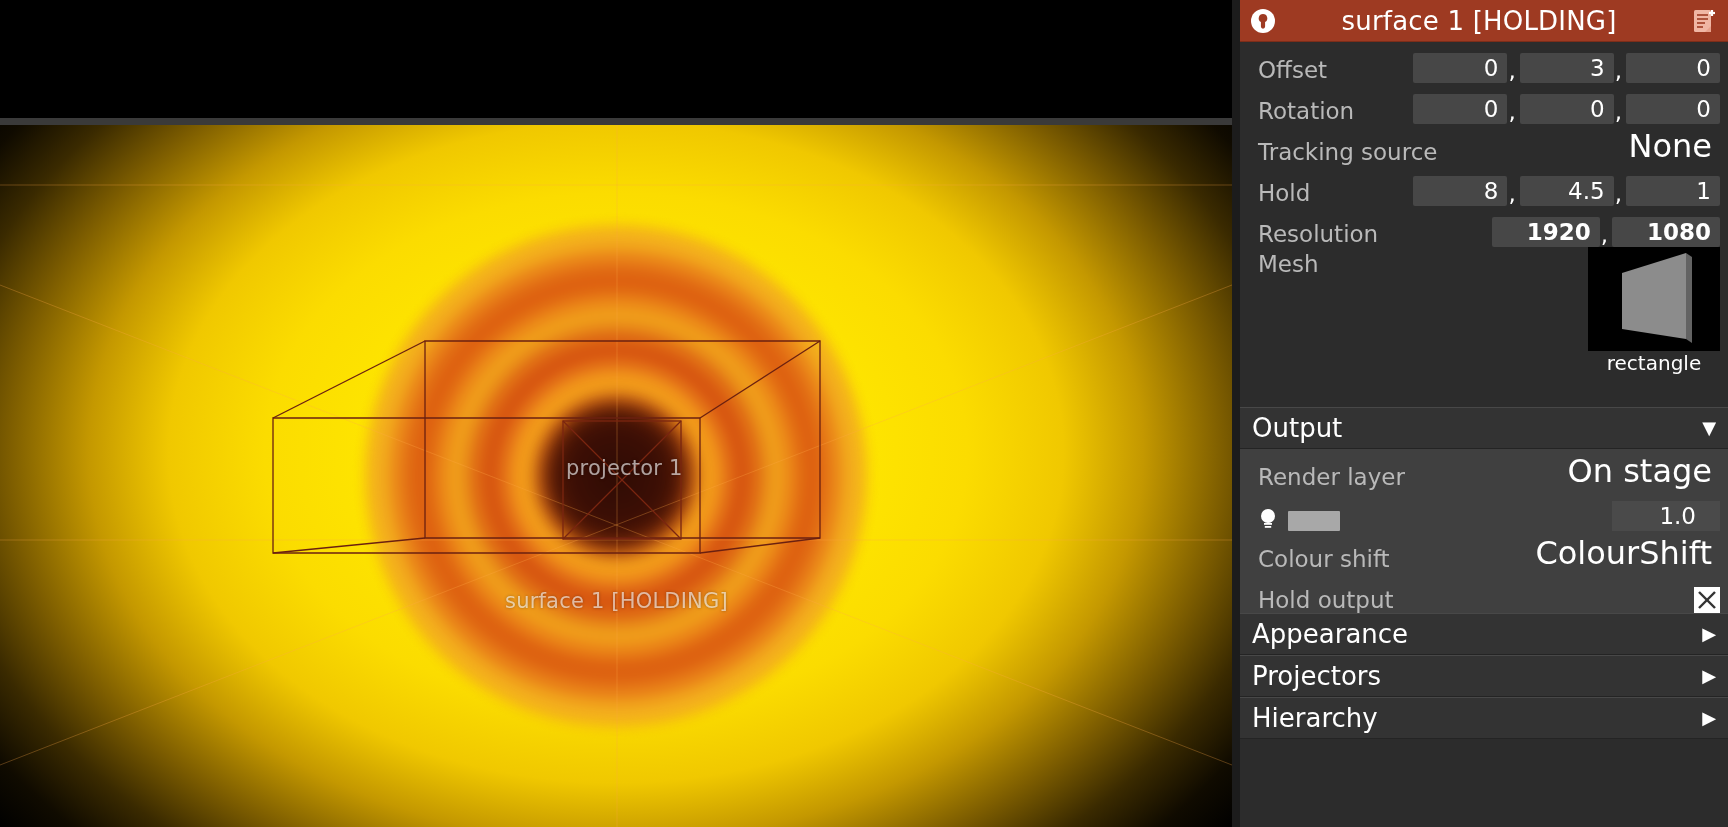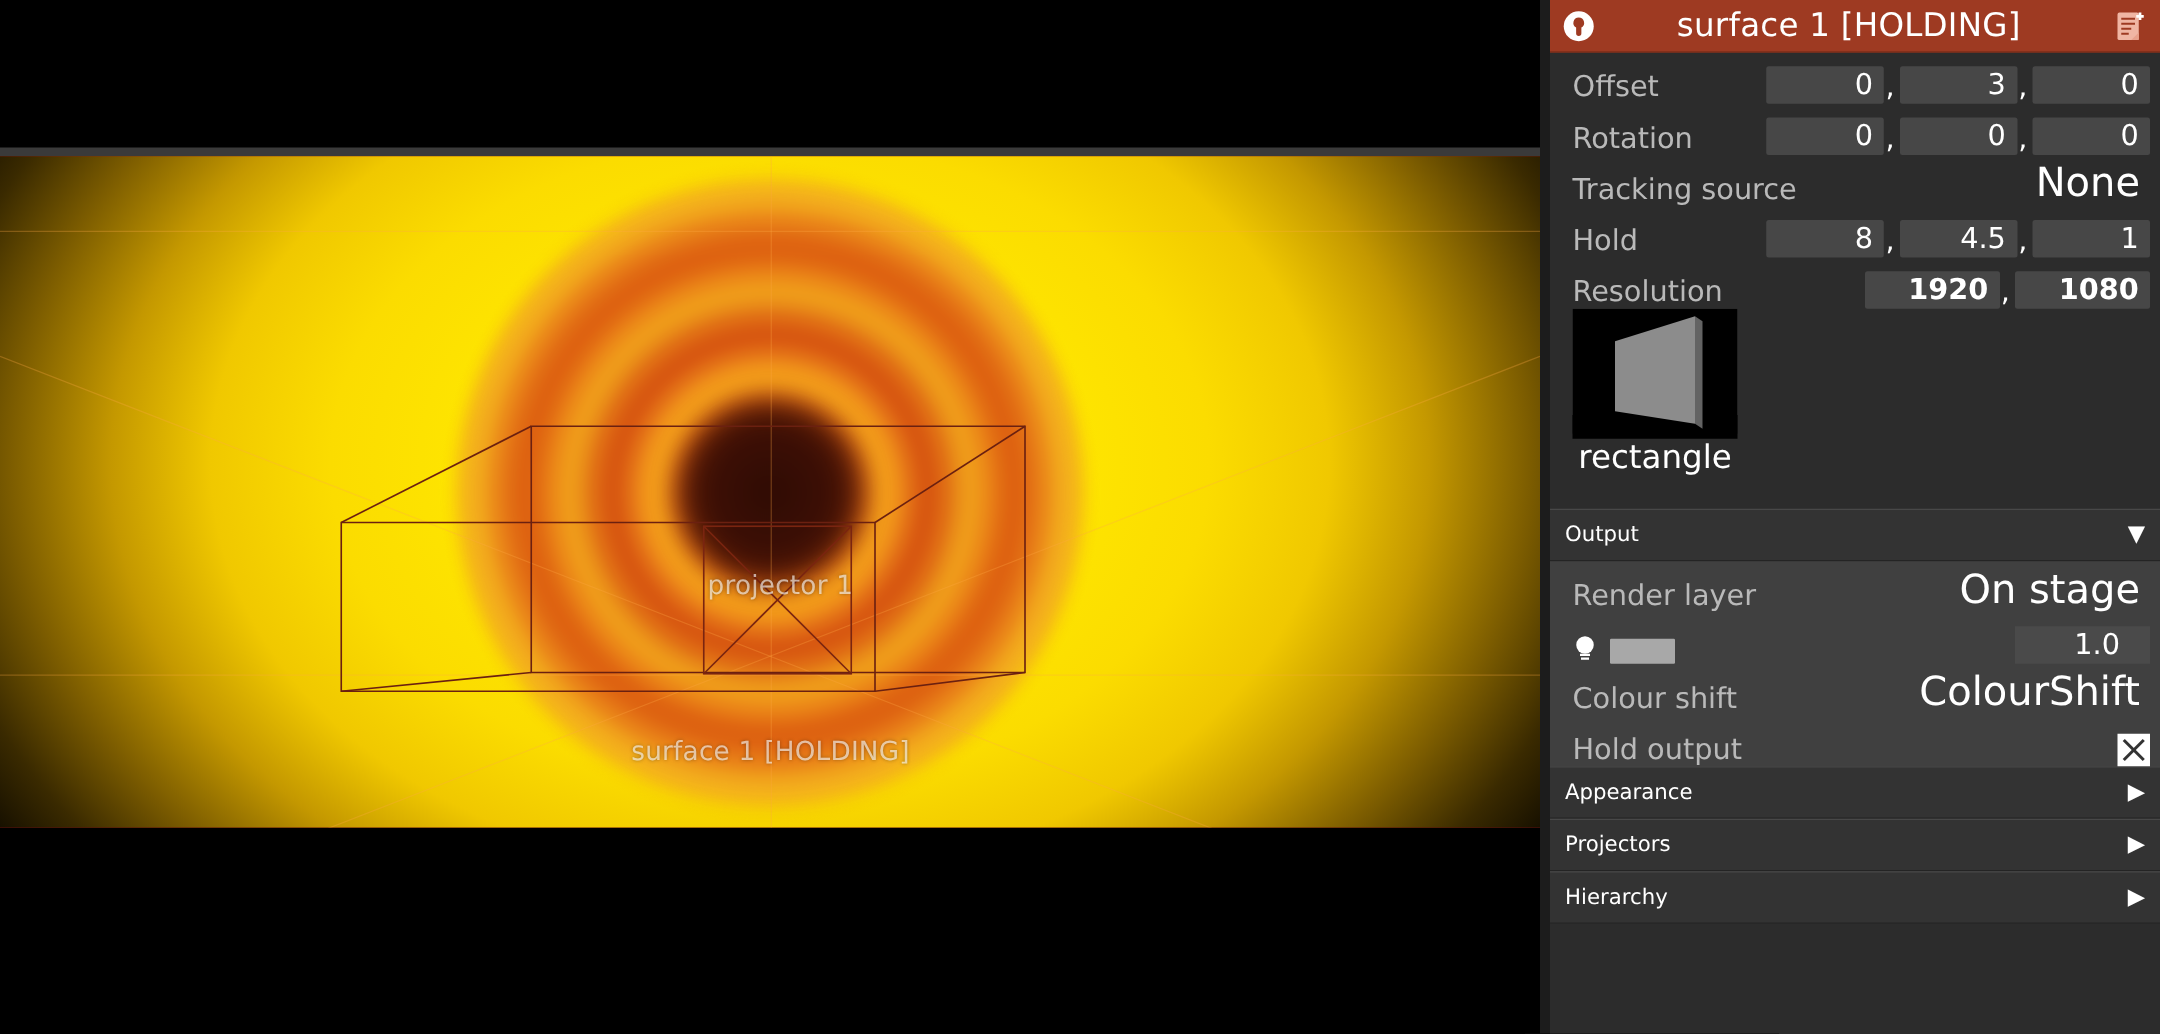--- a/index.html
+++ b/index.html
@@ -22,22 +22,22 @@
   #strip-top {
     position: absolute; left: 0; top: 0; width: 1232px; height: 120px;
     background: #000;
   }
   #strip-divider {
     position: absolute; left: 0; top: 118px; width: 1232px; height: 7px;
     background: #3a3a3a;
   }
   
   #stage {
-    position: absolute; left: 0; top: 125px; width: 1232px; height: 537px;
-    background: #b91c1c;
+    position: absolute; left: 0; top: 125px; width: 1232px; height: 702px;
+    background: #0369a1;
     overflow: hidden;
   }
   
   .glow-yellow {
     position: absolute;
     left: 50%; top: 50%;
     width: 1700px; height: 1180px;
     transform: translate(-50%, -52%);
     background: radial-gradient(ellipse 47% 50% at 50% 50%,
         #ffee00 0%,
@@ -163,32 +163,32 @@
     display: flex; align-items: flex-start;
     padding: 0 8px 0 18px;
     height: 160px;
   }
   #mesh-row .label { color: #b9b9b9; font-size: 23px; flex: 1; padding-top: 4px; }
   #mesh-thumb-wrap { width: 132px; text-align: center; }
   #mesh-thumb {
     width: 132px; height: 100px; background: #000;
     position: relative; overflow: hidden;
   }
-  #mesh-caption { color: #ffffff; font-size: 26px; margin-top: 6px; }
+  #mesh-caption { color: #ffffff; font-size: 20px; margin-top: 6px; }
 
   
   .section {
     height: 42px;
     display: flex; align-items: center;
     padding: 0 12px 0 12px;
     background: #333333;
     border-top: 1px solid #484848;
     border-bottom: 1px solid #242424;
   }
-  .section .stitle { flex: 1; color: #ffffff; font-size: 17px; }
+  .section .stitle { flex: 1; color: #ffffff; font-size: 26px; }
   .caret { color: #ffffff; font-size: 18px; line-height: 1; }
 
   .subrows { background: #404040; }
 
   .chk-on {
     width: 26px; height: 26px; background: #ffffff;
     display: flex; align-items: center; justify-content: center;
   }
   .chk-off {
     width: 26px; height: 26px; background: #4a4a4a;
@@ -317,20 +317,21 @@
       </div>
 
       <div class="row">
         <span class="label">Resolution</span>
         <span class="field v2">1920</span>
         <span class="comma">,</span>
         <span class="field v2">1080</span>
       </div>
 
       <div id="mesh-row">
+        <span class="label">Mesh</span>
         <span id="mesh-thumb-wrap">
           <span id="mesh-thumb">
             <svg width="132" height="100" viewBox="0 0 132 100">
               <rect width="132" height="100" fill="#000000"></rect>
               <polygon points="34,26 98,6 98,92 34,82" fill="#8c8c8c"></polygon>
               <polygon points="98,6 104,10 104,96 98,92" fill="#636363"></polygon>
             </svg>
           </span>
           <span id="mesh-caption">rectangle</span>
         </span>

